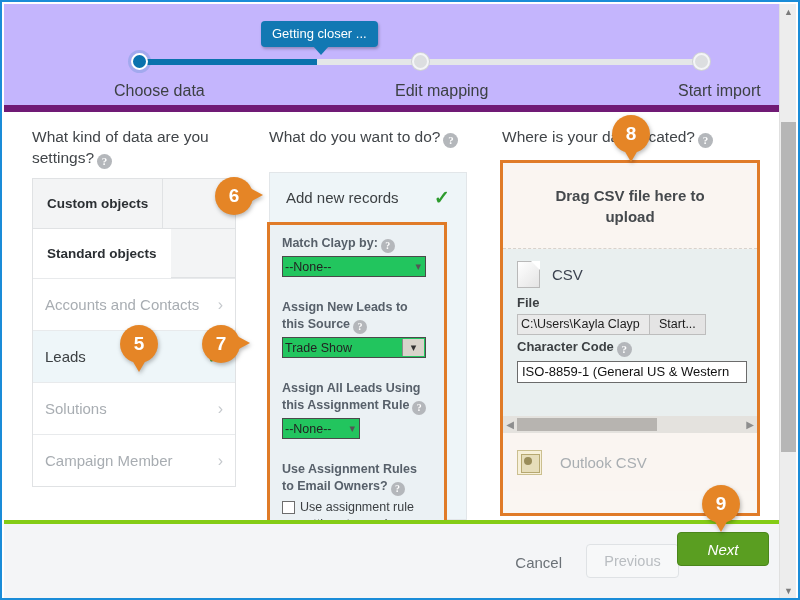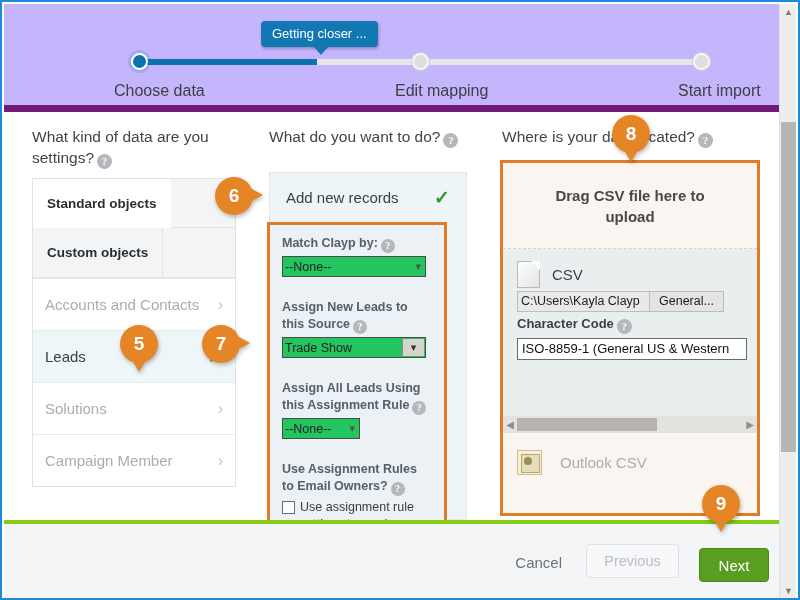--- a/index.html
+++ b/index.html
@@ -410,28 +410,29 @@
     width: 93px; height: 34px;
     font-size: 14.5px;
     color: #b9bdc1;
     background: #f7f8f9;
     border: 1px solid #dfe2e5;
     border-radius: 4px;
     font-family: "Liberation Sans", sans-serif;
   }
   .btn-next {
     position: absolute;
-    right: 15px; top: 24px;
-    width: 70px; height: 34px;
+    right: 15px; top: 8px;
+    width: 92px; height: 34px;
     font-size: 15px;
     color: #ffffff;
     background: #5a9e21;
     border: 1px solid #4b861b;
     border-radius: 4px;
     font-family: "Liberation Sans", sans-serif;
+    font-style: italic;
   }
 
   
   .vscroll {
     position: absolute;
     right: 2px; top: 2px;
     width: 17px; height: 596px;
     background: #ededed;
     border-left: 1px solid #e0e0e0;
   }
@@ -508,26 +509,26 @@
     <div class="step-label s3">Start import</div>
   </div>
 
   <div class="body">
 
     <div class="col-title" style="left:28px; top:14px; width:205px;">
       <span>What kind of data are you settings?</span><span class="help">?</span>
     </div>
 
     <div class="objlist">
+      <div class="tabrow row2">
+        <div class="objtab inactive">Custom objects</div>
+        <div class="filler"></div>
+      </div>
       <div class="tabrow">
         <div class="objtab">Standard objects</div>
-        <div class="filler"></div>
-      </div>
-      <div class="tabrow row2">
-        <div class="objtab inactive">Custom objects</div>
         <div class="filler"></div>
       </div>
 
       <div class="objrow">
         <span class="txt">Accounts and Contacts</span>
         <span class="chev">›</span>
       </div>
       <div class="objrow sel">
         <span class="txt">Leads</span>
         <span class="check">✓</span>
@@ -603,23 +604,24 @@
     <div class="drop-zone">
       <span>Drag CSV file here to upload</span>
     </div>
 
     <div class="csv-sec">
       <div class="csv-head">
         <span class="doc-icon"></span>
         <span class="csv-label">CSV</span>
       </div>
 
+      <div class="flabel2">File</div>
       <div class="fileinput-row">
         <div class="file-text">C:\Users\Kayla Clayp</div>
-        <div class="browse-btn">General...</div>
+        <div class="browse-btn">Start...</div>
       </div>
 
       <div class="flabel2">
         <span>Character Code</span><span class="help">?</span>
       </div>
       <div class="charcode-input">ISO-8859-1 (General US &amp; Western</div>
 
       <div class="hscroll">
         <span class="ar">◀</span>
         <span class="thumb"></span>

